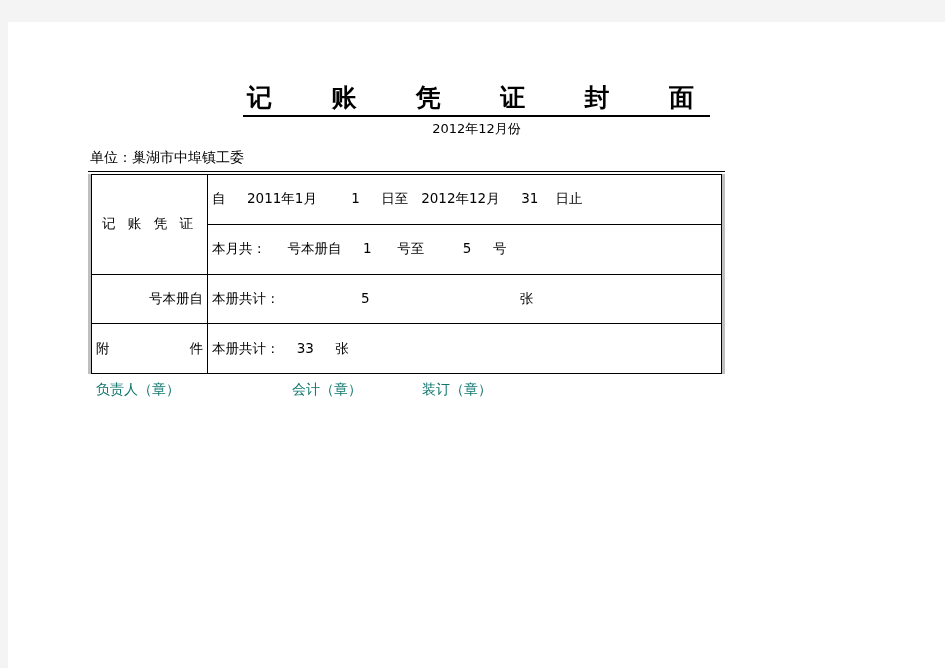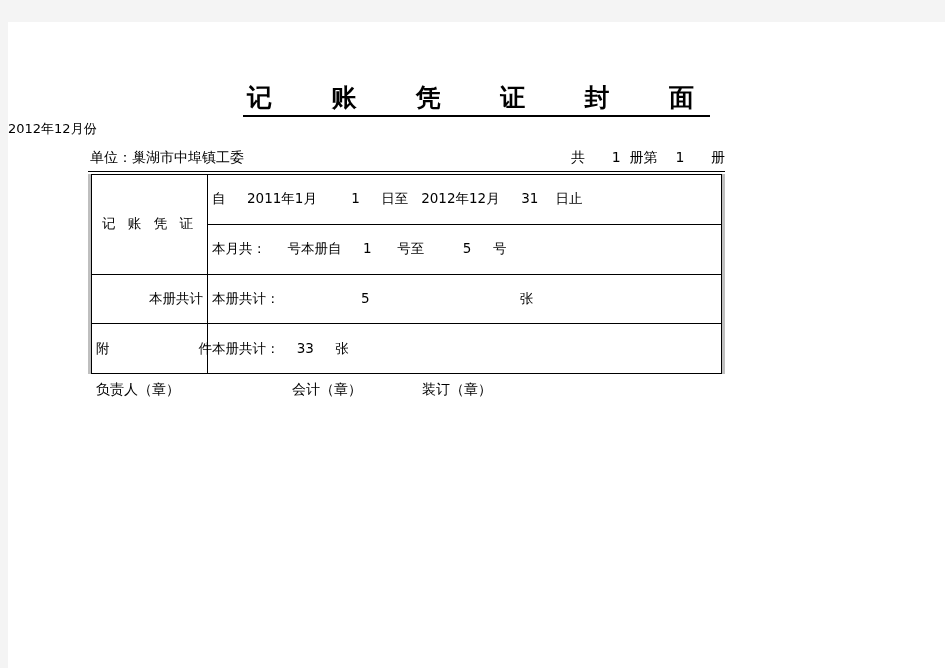--- a/index.html
+++ b/index.html
@@ -40,20 +40,21 @@
     color: #000;
     border-bottom: 2px solid #000;
     line-height: 1.15;
     white-space: pre;
   }
   .doc-subtitle {
     position: absolute;
     left: 0;
     top: 98px;
     width: 937px;
+    text-align: center;
     font-size: 13px;
     color: #000;
   }
 
   
   .header-row {
     position: absolute;
     left: 80px;
     top: 126px;
     width: 637px;
@@ -129,40 +130,39 @@
   td.c-label-spread {
     text-align: center;
     letter-spacing: 4px;
     padding-left: 6px;
   }
   td.c-label-wide {
     text-align: justify;
     text-align-last: justify;
     padding-left: 10px;
     padding-right: 6px;
-    font-family: Liberation Mono, monospace;
   }
   td.c-body {
     text-align: left;
     padding-left: 3px;
   }
   
   tr.light-top > td {
     border-top: 1.5px solid #b8b8b8;
   }
 
   
   .sign-row {
     position: absolute;
     left: 88px;
     top: 359px;
     width: 640px;
     height: 22px;
     font-size: 14px;
-    color: #000000;
+    color: #0f766e;
   }
   .sign-item {
     position: absolute;
     top: 0;
     white-space: pre;
   }
   .sign-0 { left: 0px; }
   .sign-1 { left: 196px; }
   .sign-2 { left: 326px; }
 </style>
@@ -172,38 +172,37 @@
 <div id="sheet">
 
   <div class="title-wrap">
     <span class="doc-title">记  账  凭  证  封  面</span>
   </div>
 
   <div class="doc-subtitle">2012年12月份</div>
 
   <div class="header-row">
     <span class="header-unit">单位：巢湖市中埠镇工委</span>
-    <span class="header-volume">共      1  册第    1      册</span>
   </div>
 
   <div class="tbl-outer">
     <div class="tbl-shadow-left"></div>
     <div class="tbl-shadow-right"></div>
 
     <table class="voucher">
       <tbody>
           <tr>
         <td class="c-label c-label-spread" rowspan="2">记 账 凭 证</td>
         <td class="c-body">自     2011年1月        1     日至   2012年12月     31    日止</td>
       </tr>
       <tr>
         <td class="c-body">本月共：     号本册自     1      号至         5     号</td>
       </tr>
       <tr>
-        <td class="c-label c-label-right">本册共计</td>
+        <td class="c-label c-label-right">号本册自</td>
         <td class="c-body">本册共计：                   5                                   张</td>
       </tr>
       <tr class="light-top">
         <td class="c-label c-label-wide">附           件</td>
         <td class="c-body">本册共计：    33     张</td>
       </tr>
     </tbody>
       </table>
   </div>
 

